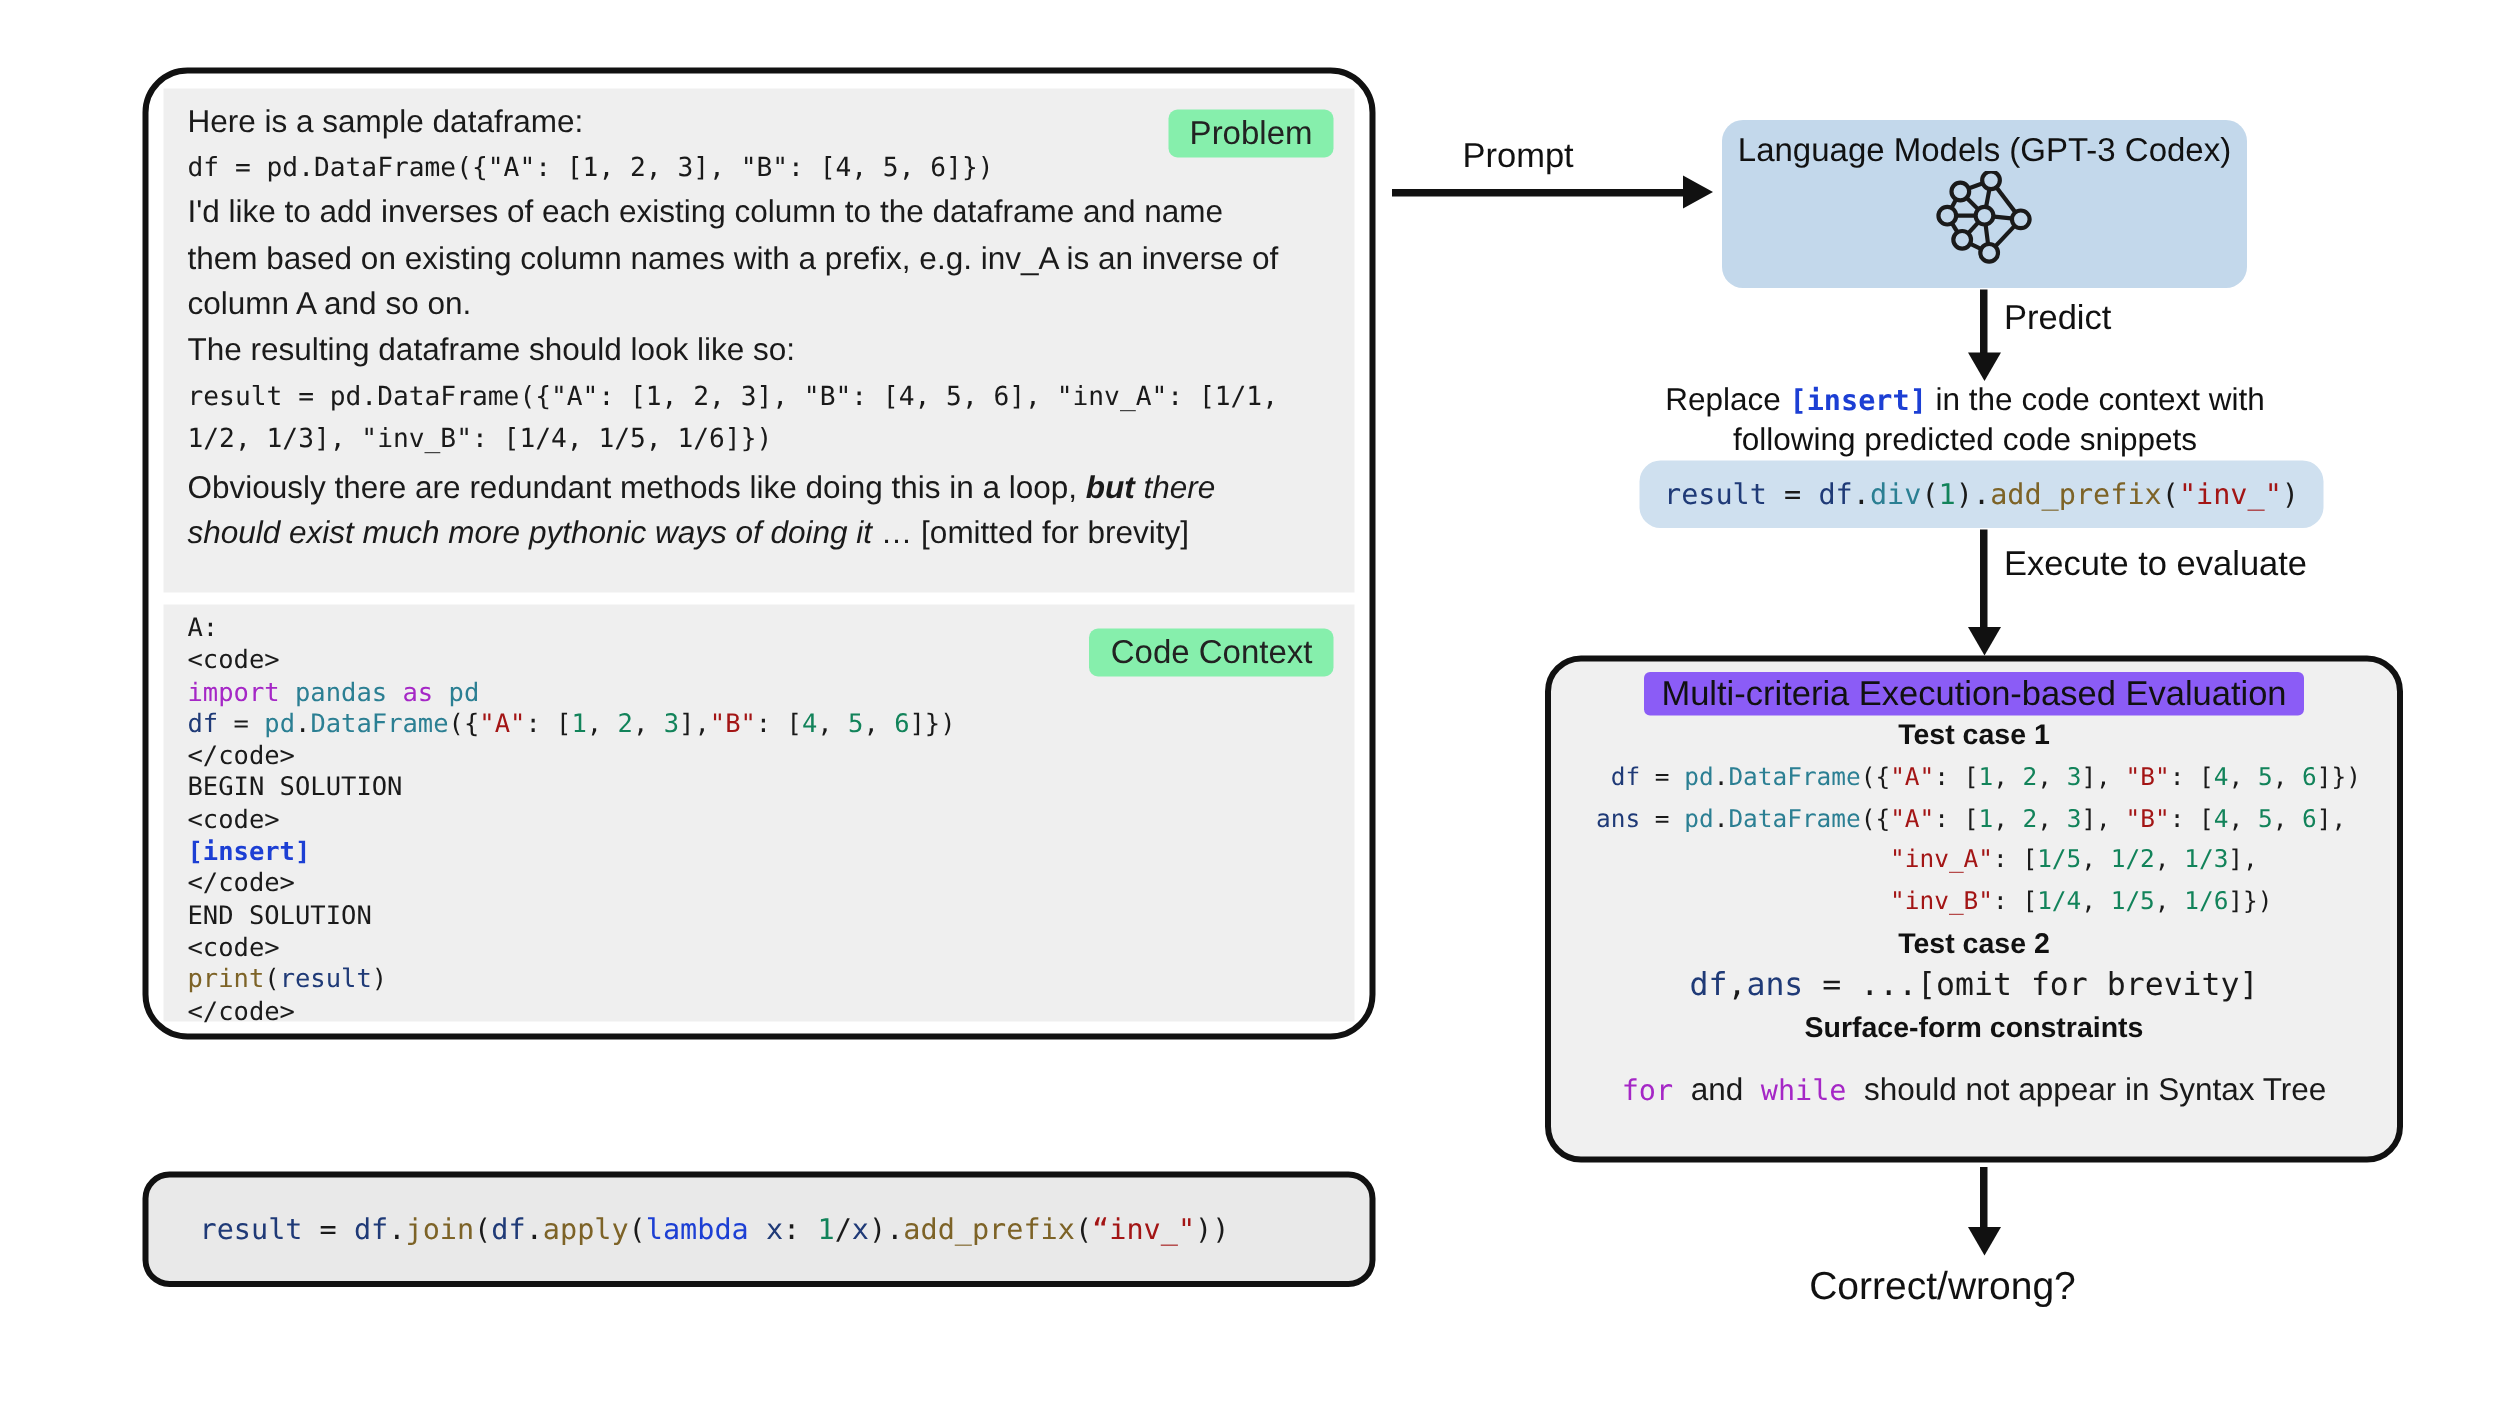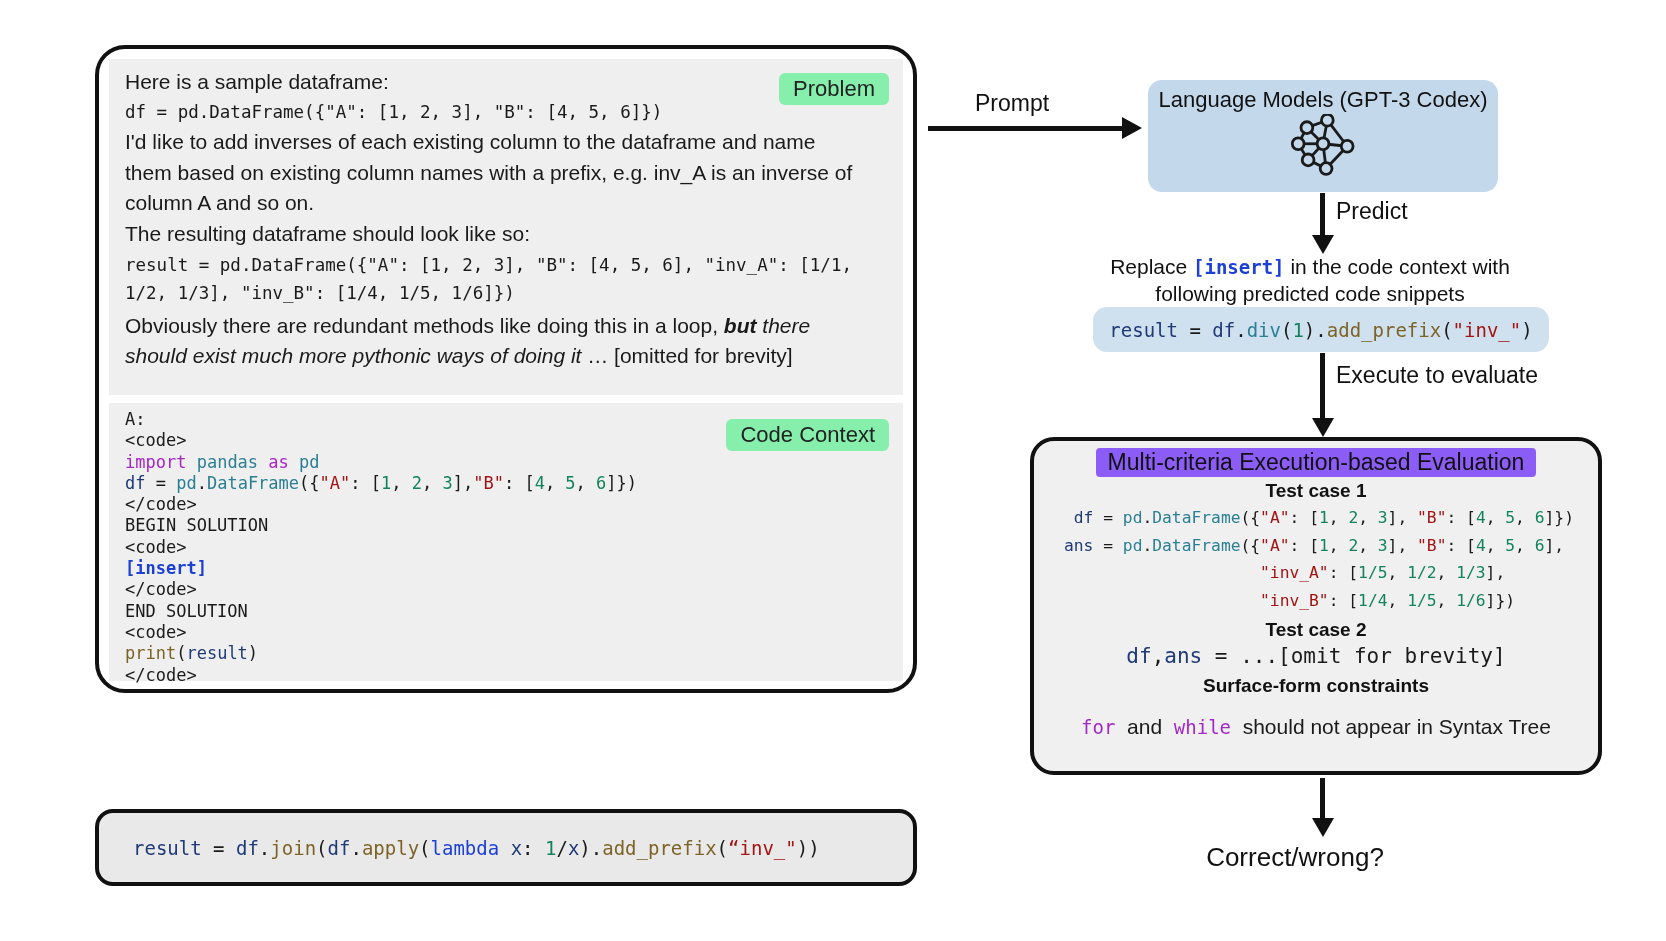--- a/index.html
+++ b/index.html
@@ -43,21 +43,21 @@
   .p-code2{ line-height:28px; margin-top:2px; }
   .p-para { font-size:21px; line-height:30.5px; white-space:pre-line; }
   .p-rich { font-size:21px; line-height:30.5px; white-space:pre-line; margin-top:4px; }
 
   .ctx-code { font-family:"DejaVu Sans Mono",monospace; font-size:17px; line-height:21.3px; white-space:pre; }
   .ctx-code .code-line { white-space:pre; }
 
   
   .ref-label { position:absolute; left:95px; top:736px; width:822px; text-align:center; font-size:22px; color:#111; }
   .ref-box {
-    position:absolute; left:95px; top:809px; width:822px; height:77px;
+    position:absolute; left:95px; top:781px; width:822px; height:77px;
     border:4px solid #111; border-radius:18px; background:#e9e9e9;
     display:flex; align-items:center; padding-left:34px;
   }
   .ref-code { font-family:"DejaVu Sans Mono",monospace; font-size:19px; white-space:pre; }
 
   
   .shaft-h { position:absolute; height:5px; background:#111; }
   .shaft-v { position:absolute; width:5px;  background:#111; }
   .head-right { position:absolute; width:0; height:0;
     border-top:11px solid transparent; border-bottom:11px solid transparent; border-left:20px solid #111; }

